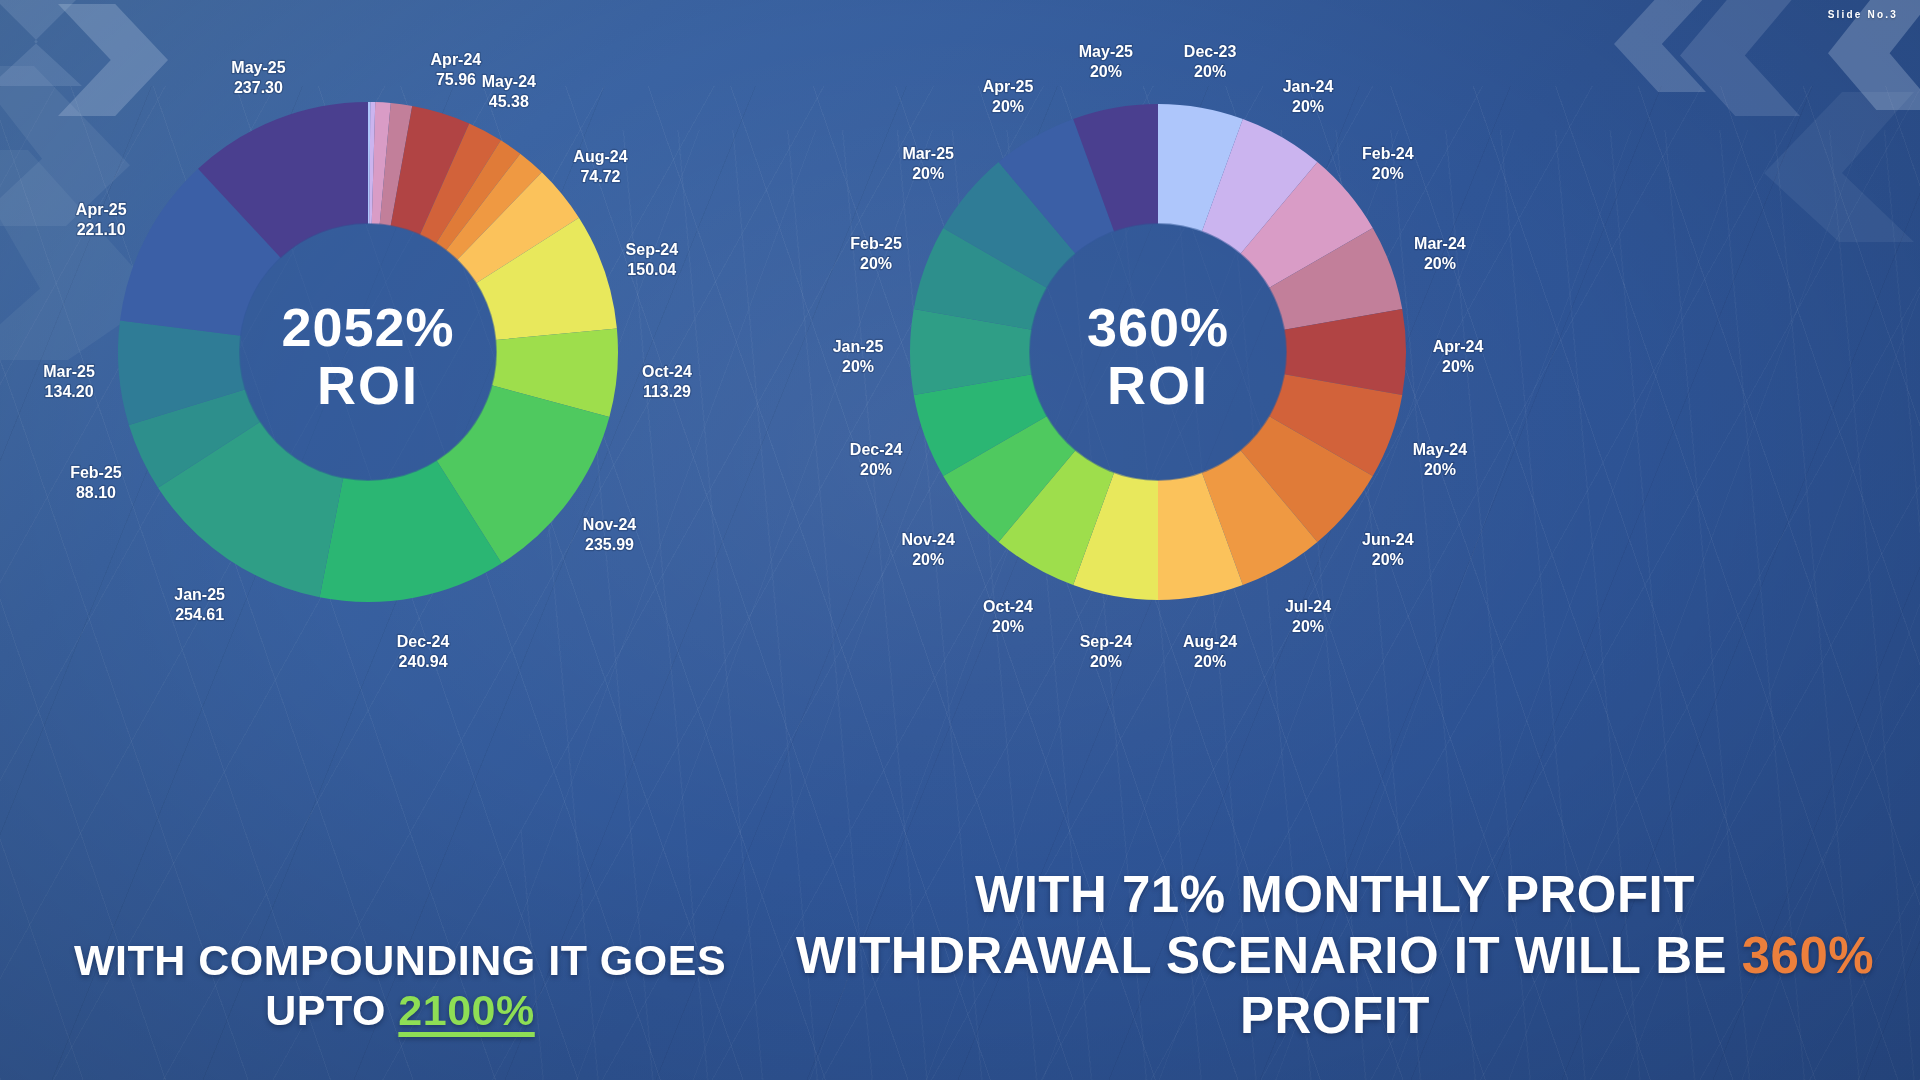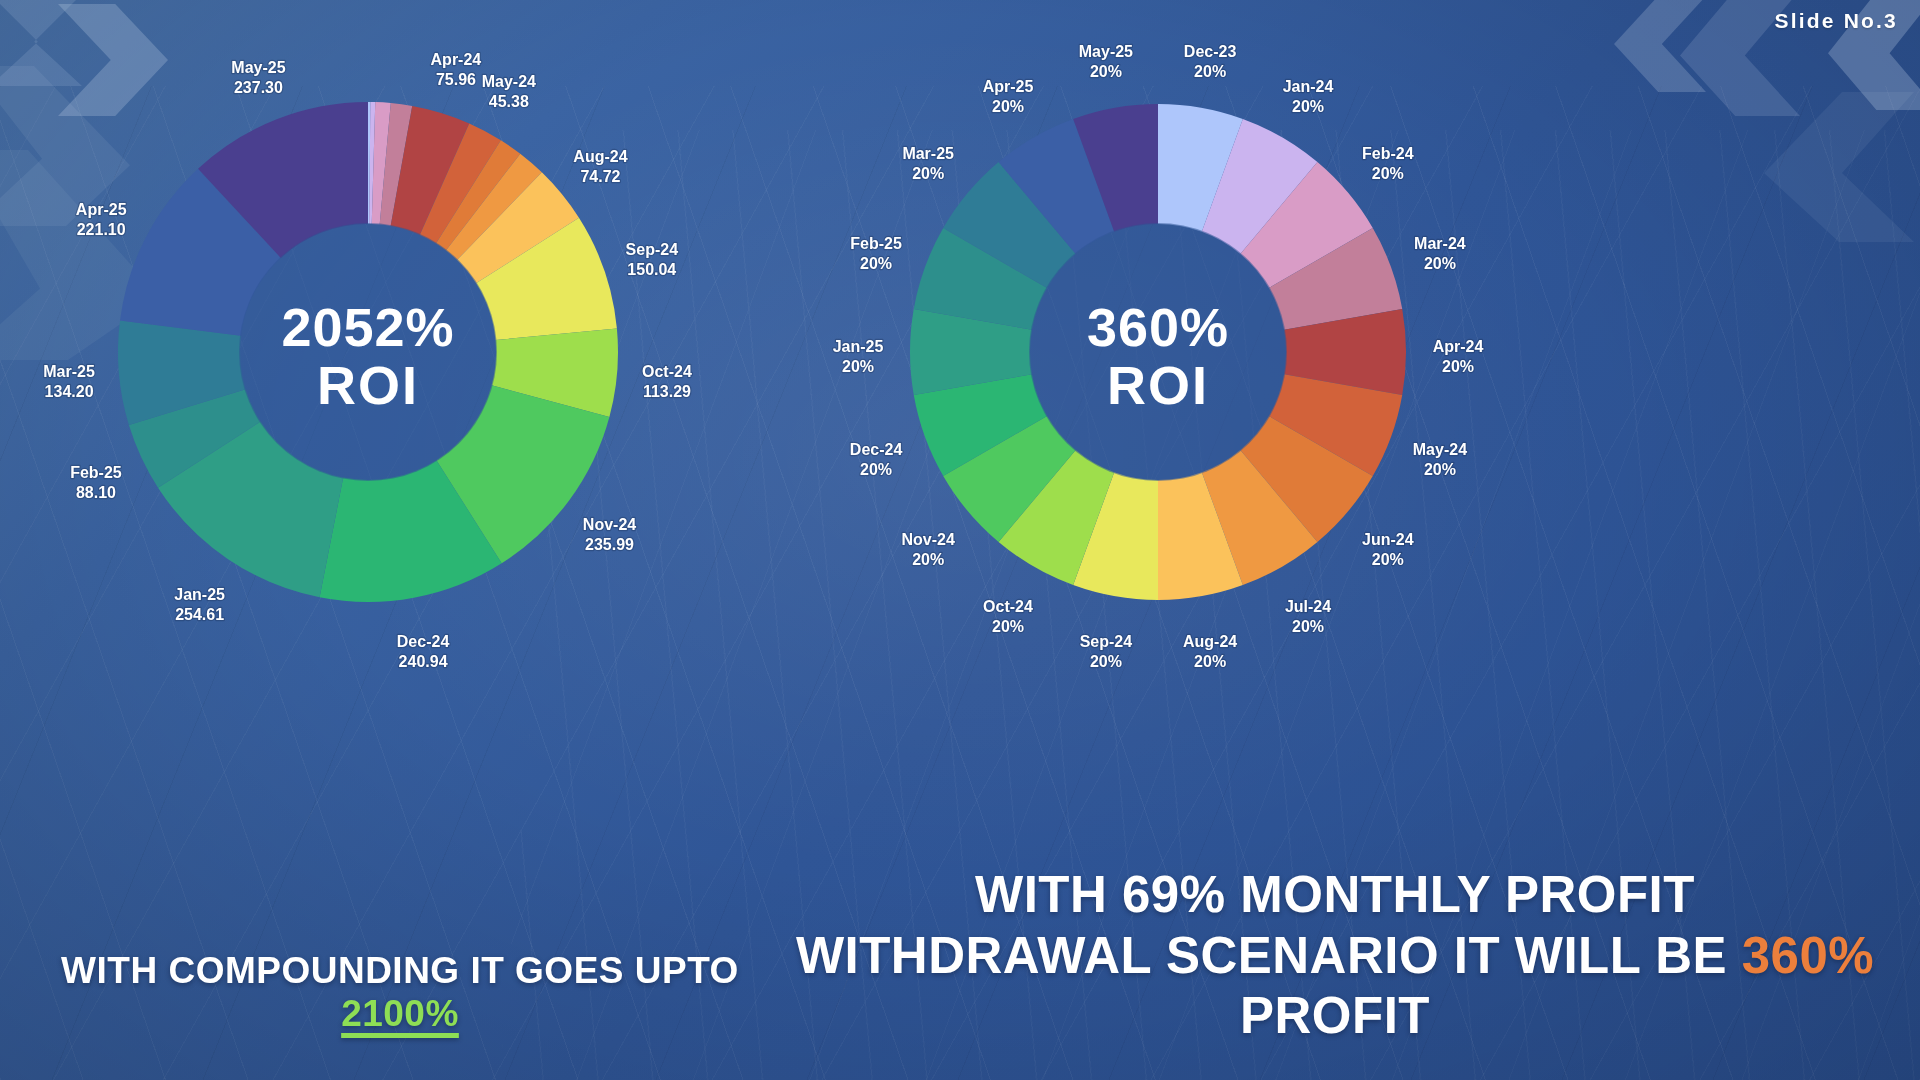--- a/index.html
+++ b/index.html
@@ -45,21 +45,21 @@
   .chev.c3{left:-30px;top:66px;width:160px;height:160px;clip-path:polygon(0 0,40% 0,100% 62%,60% 100%,0 100%,45% 58%);opacity:.08;}
   .chev.c4{left:-40px;top:150px;width:200px;height:210px;clip-path:polygon(0 0,34% 0,100% 70%,54% 100%,0 100%,40% 66%);opacity:.06;}
   .chev.r1{right:214px;top:-4px;width:92px;height:96px;clip-path:polygon(100% 0,48% 0,0 50%,48% 100%,100% 100%,52% 50%);opacity:.20;}
   .chev.r2{right:120px;top:-10px;width:120px;height:126px;clip-path:polygon(100% 0,46% 0,0 52%,46% 100%,100% 100%,54% 52%);opacity:.14;}
   .chev.r3{right:-18px;top:-8px;width:110px;height:118px;clip-path:polygon(100% 0,44% 0,0 52%,44% 100%,100% 100%,56% 52%);opacity:.24;}
   .chev.r4{right:6px;top:92px;width:150px;height:150px;clip-path:polygon(100% 0,52% 0,0 54%,50% 100%,100% 100%,52% 54%);opacity:.07;}
 
   
   #slide-no{
     position:absolute;right:22px;top:9px;
-    color:#ffffff;font-size:21px;font-weight:bold;letter-spacing:2.2px;
+    color:#ffffff;font-size:10px;font-weight:bold;letter-spacing:2.2px;
     z-index:40;text-shadow:0 1px 2px rgba(0,0,0,.25);
   }
 
   
   .chart{position:absolute;}
   .chart svg{display:block;overflow:visible;}
   .lbl{
     fill:#ffffff;font-family:"Liberation Sans", sans-serif;
     font-size:16px;font-weight:bold;text-anchor:middle;
     paint-order:stroke;stroke:rgba(20,40,75,.30);stroke-width:2.4px;stroke-linejoin:round;
@@ -72,21 +72,21 @@
   .ctr1{font-size:54px;letter-spacing:1px;}
   .ctr2{font-size:54px;letter-spacing:2px;}
 
   
   .caption{
     position:absolute;color:#ffffff;font-weight:bold;
     font-family:"Liberation Sans", sans-serif;
     letter-spacing:.5px;line-height:1.18;
     text-align:center;text-shadow:0 2px 5px rgba(10,25,55,.45);
   }
-  #caption-left{left:40px;bottom:44px;width:720px;font-size:37px;}
+  #caption-left{left:40px;bottom:44px;width:720px;font-size:43px;}
   #caption-right{left:790px;bottom:34px;width:1090px;font-size:51px;}
   .hl-green{color:#8ede55;text-decoration:underline;text-decoration-thickness:5px;text-underline-offset:7px;}
   .hl-orange{color:#ec7f3c;}
 </style>
 </head>
 <body>
 
 <div id="bg">
   <div class="base"></div>
   <div class="glass"></div>
@@ -222,14 +222,14 @@
       <text x="338" y="346" class="ctr1" font-size="54">360%</text>
       <text x="338" y="404" class="ctr2" font-size="54">ROI</text>
     </svg>
 </div>
 
 <div class="caption" id="caption-left">
   <span>WITH COMPOUNDING IT GOES UPTO </span><span class="hl-green">2100%</span>
 </div>
 
 <div class="caption" id="caption-right">
-  <span>WITH 69% MONTHLY PROFIT WITHDRAWAL SCENARIO IT WILL BE </span><span class="hl-orange">360%</span><span> PROFIT</span>
+  <span>WITH 71% MONTHLY PROFIT WITHDRAWAL SCENARIO IT WILL BE </span><span class="hl-orange">360%</span><span> PROFIT</span>
 </div>
 
 </body></html>

